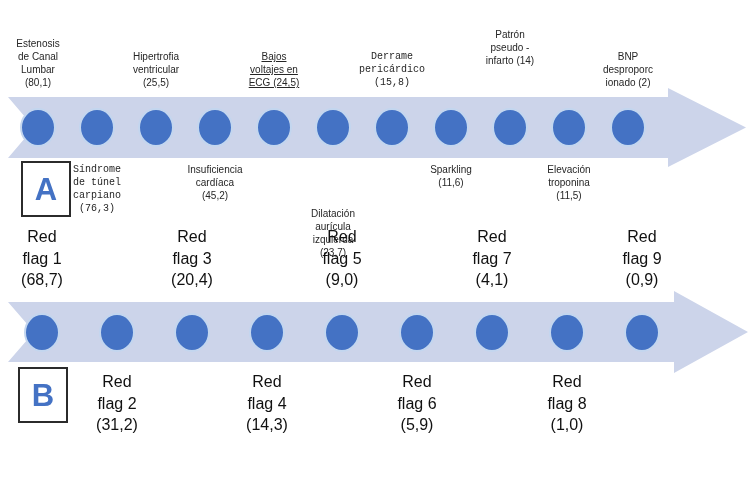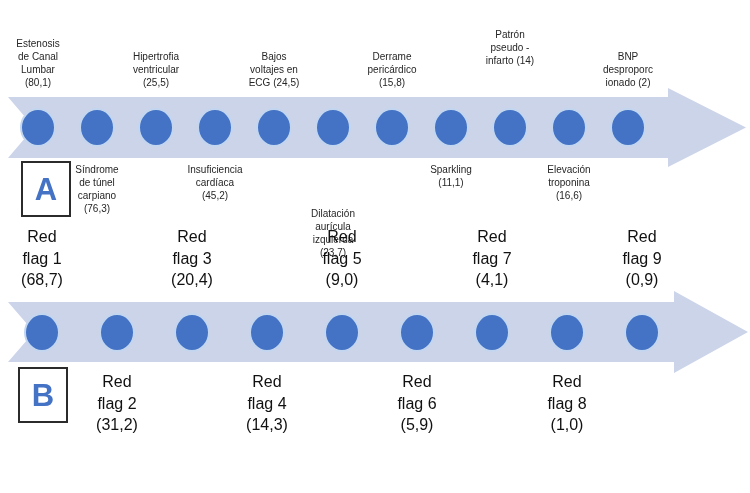--- a/index.html
+++ b/index.html
@@ -41,50 +41,50 @@
       <div class="dot" style="left: 610px; top: 108px; background: rgb(68, 114, 196);"></div>
     </div>
   <div id="topA">
       <div class="lbl sm" style="left: -22px; bottom: 399px;">Estenosis
 de Canal
 Lumbar
 (80,1)</div>
       <div class="lbl sm" style="left: 96px; bottom: 399px;">Hipertrofia
 ventricular
 (25,5)</div>
-      <div class="lbl sm" style="left: 214px; bottom: 399px;">Bajos
+      <div class="lbl sm" style="left: 214px; bottom: 399px; text-decoration: underline;">Bajos
 voltajes en
 ECG (24,5)</div>
-      <div class="lbl sm" style="left: 332px; bottom: 399px;">Derrame
+      <div class="lbl sm" style="left: 332px; bottom: 399px; font-family: Liberation Mono, monospace;">Derrame
 pericárdico
 (15,8)</div>
       <div class="lbl sm" style="left: 450px; bottom: 421px; text-align: center;">Patrón
 pseudo -
 infarto (14)</div>
       <div class="lbl sm" style="left: 568px; bottom: 399px;">BNP
 desproporc
 ionado (2)</div>
     </div>
   <div id="botA">
-      <div class="lbl sm" style="left: 37px; top: 163px;">Síndrome
+      <div class="lbl sm" style="left: 37px; top: 163px; font-family: Liberation Mono, monospace;">Síndrome
 de túnel
 carpiano
 (76,3)</div>
       <div class="lbl sm" style="left: 155px; top: 163px;">Insuficiencia
 cardíaca
 (45,2)</div>
       <div class="lbl sm" style="left: 273px; top: 163px; margin-top: 44px;">Dilatación
 aurícula
 izquierda
 (23,7)</div>
       <div class="lbl sm" style="left: 391px; top: 163px;">Sparkling
-(11,1)</div>
+(11,6)</div>
       <div class="lbl sm" style="left: 509px; top: 163px;">Elevación
 troponina
-(16,6)</div>
+(11,5)</div>
     </div>
 
   <div id="dotsB">
       <div class="dot" style="left: 24px; top: 312.5px; background: rgb(68, 114, 196);"></div>
       <div class="dot" style="left: 99px; top: 312.5px; background: rgb(68, 114, 196);"></div>
       <div class="dot" style="left: 174px; top: 312.5px; background: rgb(68, 114, 196);"></div>
       <div class="dot" style="left: 249px; top: 312.5px; background: rgb(68, 114, 196);"></div>
       <div class="dot" style="left: 324px; top: 312.5px; background: rgb(68, 114, 196);"></div>
       <div class="dot" style="left: 399px; top: 312.5px; background: rgb(68, 114, 196);"></div>
       <div class="dot" style="left: 474px; top: 312.5px; background: rgb(68, 114, 196);"></div>

